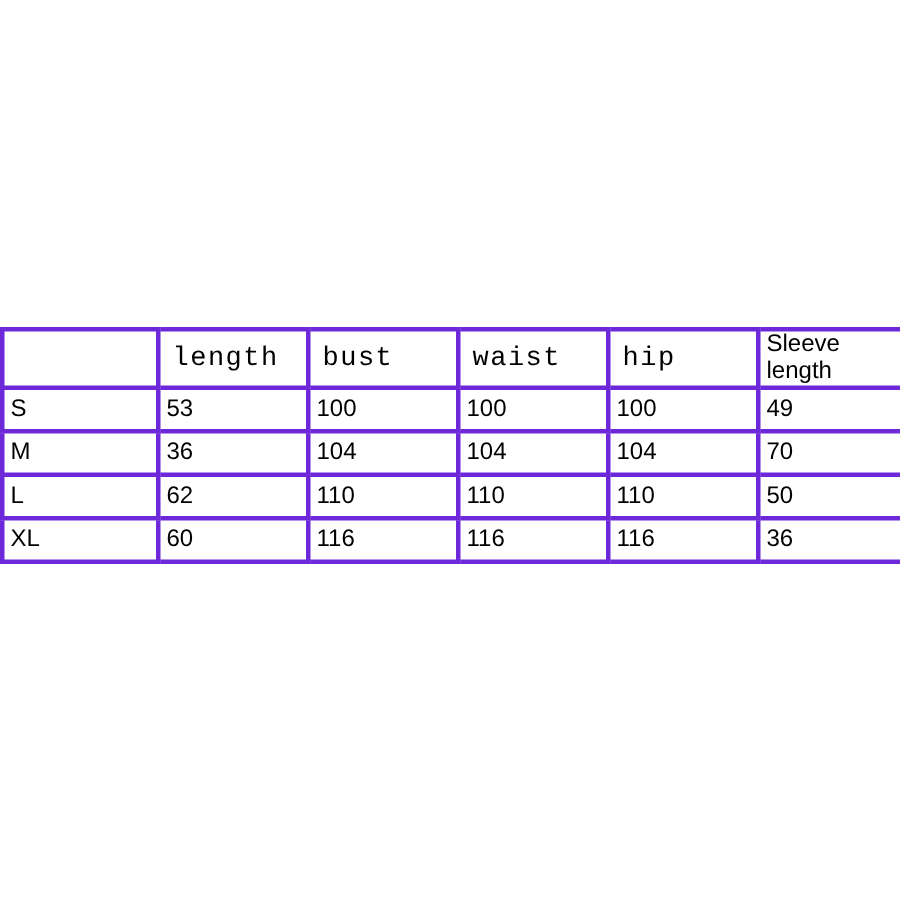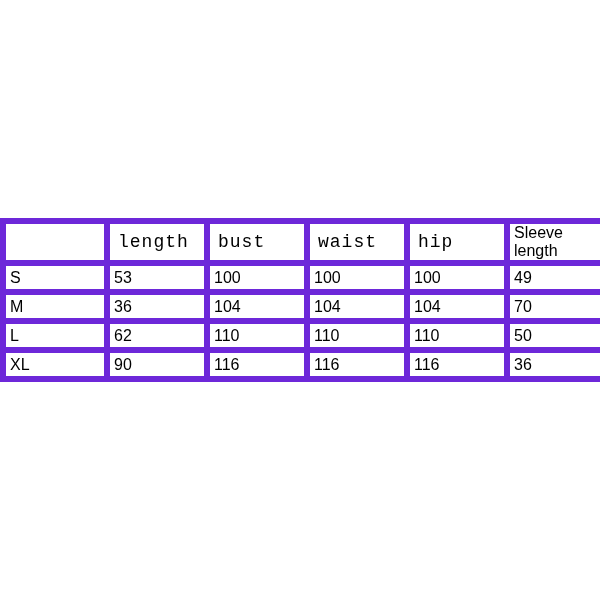--- a/index.html
+++ b/index.html
@@ -15,21 +15,21 @@
       top: 218px;
       left: 0;
       width: 600px;
     }
     table {
       border-collapse: collapse;
       width: 100%;
       table-layout: fixed;
     }
     th, td {
-      border: 6px solid #6d28d9;
+      border: 3px solid #6d28d9;
       text-align: left;
       vertical-align: middle;
       font-weight: normal;
       color: #000;
     }
     thead th {
       height: 38px;
       font-size: 18px;
       padding-left: 8px;
       font-family: "Courier New", monospace;
@@ -103,21 +103,21 @@
       <tr>
         <td class="size">L</td>
         <td>62</td>
         <td>110</td>
         <td>110</td>
         <td>110</td>
         <td>50</td>
       </tr>
       <tr>
         <td class="size">XL</td>
-        <td>90</td>
+        <td>60</td>
         <td>116</td>
         <td>116</td>
         <td>116</td>
         <td>36</td>
       </tr>
     </tbody>
   </table>
 </div>
 
 </body></html>

